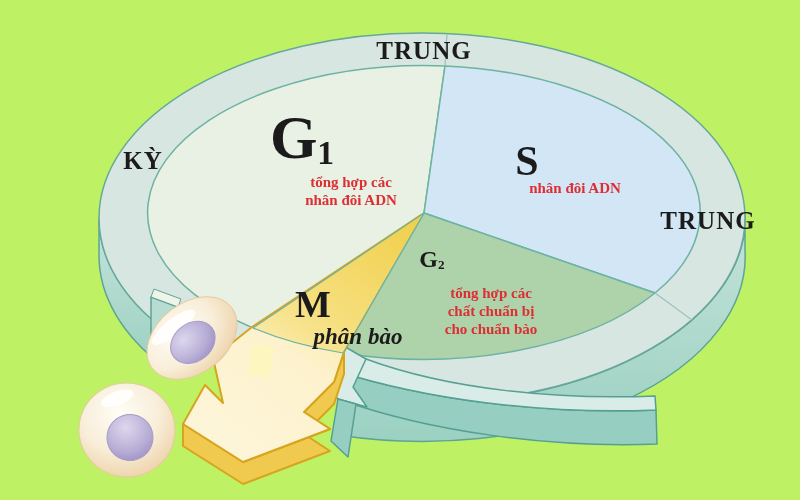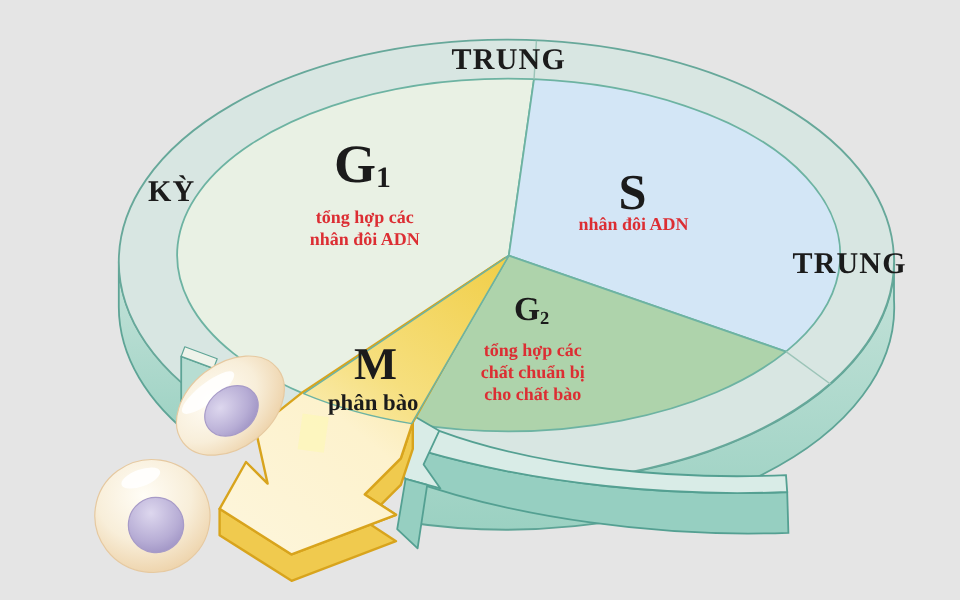--- a/index.html
+++ b/index.html
@@ -1,33 +1,33 @@
 <!DOCTYPE html>
 <html style="--red: #dc2e33; --ink: #1b1b1b;"><head>
 <meta charset="utf-8">
 <style>
   html,body{margin:0;padding:0;background:#fff;}
-  #stage{position:relative;width:800px;height:500px;background:#e5e5e5;overflow:hidden;
+  #stage{position:relative;width:800px;height:500px;background:#bef264;overflow:hidden;
          font-family:"Liberation Serif","DejaVu Serif",serif;}
   #diagram{position:absolute;left:0;top:0;}
   .ctr{position:absolute;transform:translate(-50%,-50%);white-space:nowrap;z-index:2;
        text-align:center;font-weight:bold;line-height:1;}
   .ring-lbl{font-size:25px;letter-spacing:1px;color:var(--ink);}
   .phase-lbl{color:var(--ink);}
   .phase-lbl .sub{font-size:0.55em;vertical-align:-0.18em;}
-  .desc{font-size:15px;line-height:18px;color:var(--red);}
-  .desc.blk{color:var(--ink);font-size:19px;}
+  .desc{font-size:15px;line-height:18px;color:var(--red);margin-left:47px;}
+  .desc.blk{color:var(--ink);font-size:23px;font-style:italic;}
   #lbl-trung{left:424px;top:50px;}
   #lbl-ky{left:143px;top:160px;}
   #lbl-gian{left:708px;top:220px;}
-  #lbl-g1{left:302px;top:138px;font-size:45px;}
+  #lbl-g1{left:302px;top:138px;font-size:61px;}
   #desc-g1{left:304px;top:191px;}
   #lbl-s{left:527px;top:161px;font-size:42px;}
   #desc-s{left:528px;top:188px;}
-  #lbl-g2{left:443px;top:259px;font-size:28px;}
+  #lbl-g2{left:432px;top:259px;font-size:24px;}
   #desc-g2{left:444px;top:311px;}
   #lbl-m{left:313px;top:304px;font-size:38px;}
   #desc-m{left:311px;top:337px;}
 </style>
 </head>
 <body>
 
 <div id="stage">
 
 <svg id="diagram" width="800" height="500" viewBox="0 0 800 500">
@@ -113,21 +113,21 @@
 
 <div class="ctr phase-lbl" id="lbl-s"><span>S</span></div>
 <div class="ctr desc" id="desc-s">
   <div>nhân đôi ADN</div>
 </div>
 
 <div class="ctr phase-lbl" id="lbl-g2"><span>G</span><span class="sub">2</span></div>
 <div class="ctr desc" id="desc-g2">
   <div>tổng hợp các</div>
   <div>chất chuẩn bị</div>
-  <div>cho chất bào</div>
+  <div>cho chuẩn bào</div>
 </div>
 
 <div class="ctr phase-lbl" id="lbl-m"><span>M</span></div>
 <div class="ctr desc blk" id="desc-m">
   <div>phân bào</div>
 </div>
 
 </div>
 
 </body></html>

